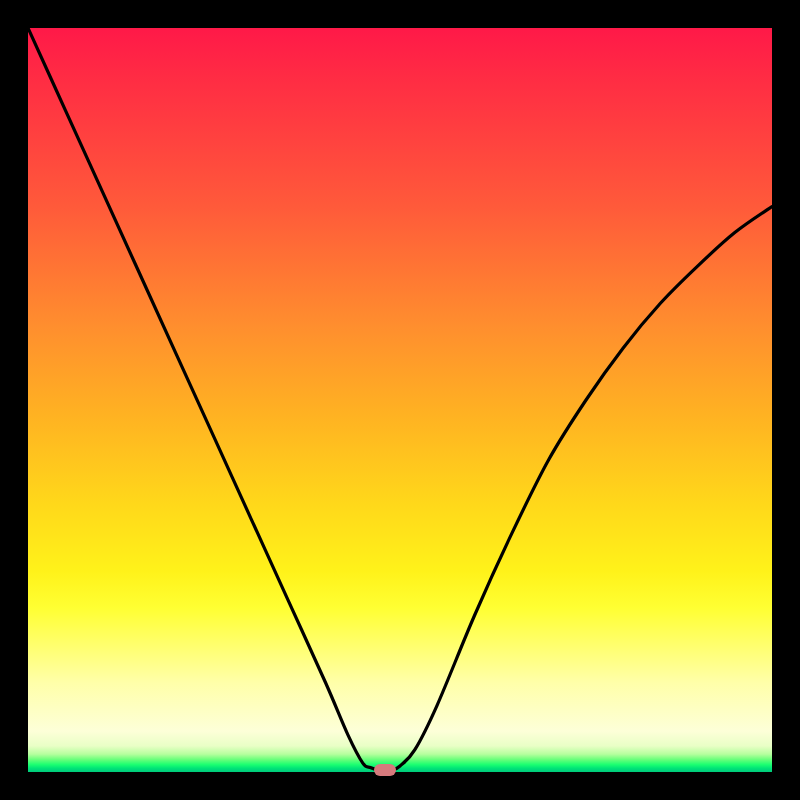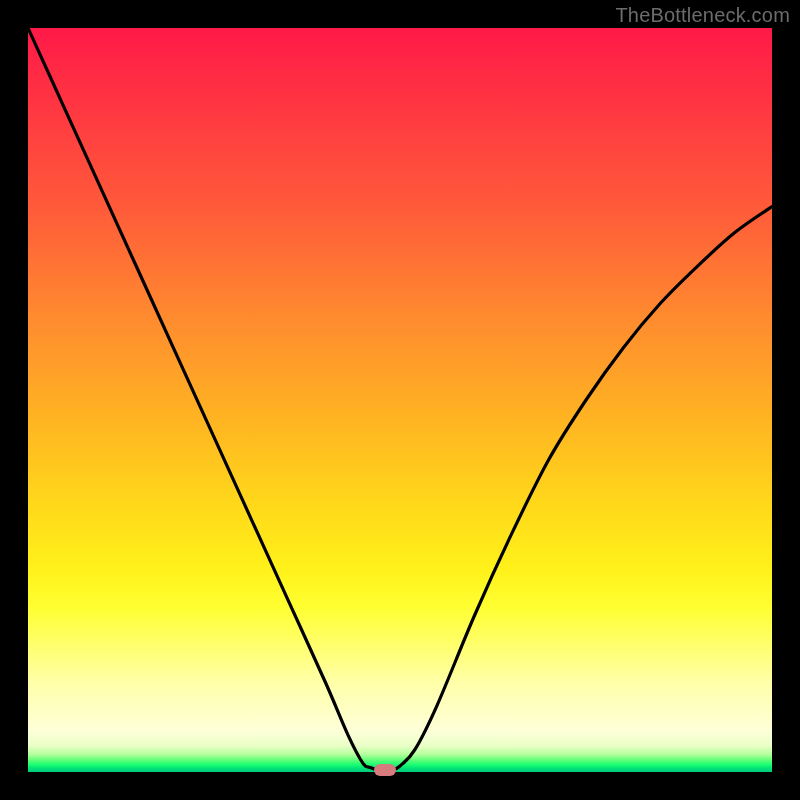--- a/index.html
+++ b/index.html
@@ -77,14 +77,13 @@
 <div class="frame">
 
   <div class="plot"></div>
 
   <svg class="curve" viewBox="0 0 744 744" preserveAspectRatio="none">
     <path fill="none" stroke="#000000" stroke-width="3.2" stroke-linecap="round" d="M 0.00 0.00 C 6.20 13.64 24.80 54.56 37.20 81.84 C 49.60 109.12 62.00 136.40 74.40 163.68 C 86.80 190.96 99.20 218.24 111.60 245.52 C 124.00 272.80 136.40 300.08 148.80 327.36 C 161.20 354.64 173.60 381.92 186.00 409.20 C 198.40 436.48 210.80 463.76 223.20 491.04 C 235.60 518.32 248.00 545.60 260.40 572.88 C 272.80 600.16 287.68 632.40 297.60 654.72 C 307.52 677.04 313.72 693.41 319.92 706.80 C 326.12 720.19 331.08 729.62 334.80 735.07 C 338.52 740.53 339.76 738.42 342.24 739.54 C 344.72 740.65 347.20 741.40 349.68 741.77 C 352.16 742.14 354.64 741.77 357.12 741.77 C 359.60 741.77 362.08 742.39 364.56 741.77 C 367.04 741.15 368.28 741.40 372.00 738.05 C 375.72 734.70 380.68 731.85 386.88 721.68 C 393.08 711.51 399.28 699.36 409.20 677.04 C 419.12 654.72 434.00 616.28 446.40 587.76 C 458.80 559.24 471.20 531.96 483.60 505.92 C 496.00 479.88 508.40 453.84 520.80 431.52 C 533.20 409.20 545.60 390.60 558.00 372.00 C 570.40 353.40 582.80 336.04 595.20 319.92 C 607.60 303.80 620.00 288.92 632.40 275.28 C 644.80 261.64 657.20 249.86 669.60 238.08 C 682.00 226.30 694.40 214.52 706.80 204.60 C 719.20 194.68 737.80 182.90 744.00 178.56"></path>
   </svg>
 
   <div class="marker" style="left: 374.12px; top: 763.768px; background: rgb(214, 122, 125);"></div>
 
-  <div class="watermark">TheBottleneck.com</div>
 </div>
 
 </body></html>

